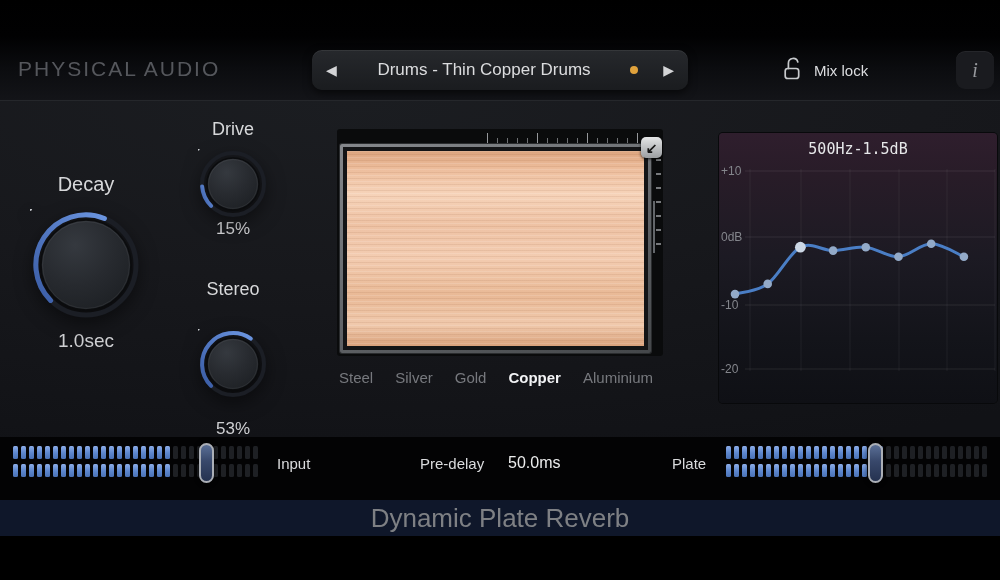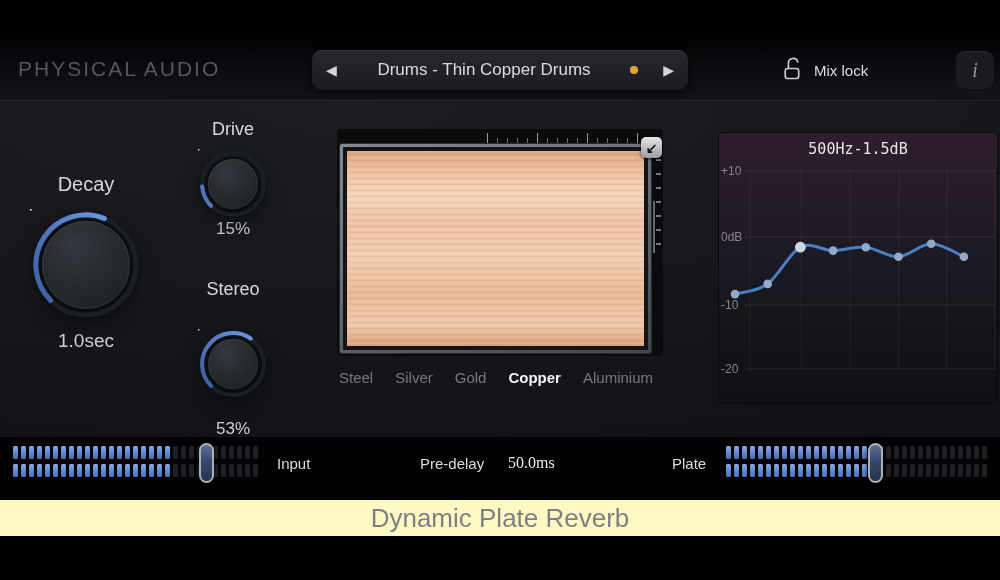--- a/index.html
+++ b/index.html
@@ -83,25 +83,25 @@
   .mrow+.mrow{margin-top:5px;}
   .seg{flex:none;width:5px;height:13px;border-radius:1.5px;background:#1e2024;}
   .seg.lit{background:linear-gradient(180deg,#8cade9 0%,#5c86cd 55%,#4a72b6 100%);}
   .mhandle{position:absolute;top:-3px;width:15px;height:40px;border-radius:8px;box-sizing:border-box;
      border:2px solid #abafb6;background:linear-gradient(180deg,#5a6f96 0%,#38486b 45%,#253250 100%);
      box-shadow:0 0 5px rgba(0,0,0,.8);}
   .bar-label{position:absolute;top:18px;font-size:15px;color:#dadbdd;}
   .lbl-input{left:277px;}
   .lbl-predelay{left:420px;}
   .lbl-plate{left:672px;}
-  .bar-value{position:absolute;top:17px;font-family:Liberation Serif, serif;font-size:16px;color:#eceded;}
+  .bar-value{position:absolute;top:17px;font-family:Liberation Sans, sans-serif;font-size:16px;color:#eceded;}
   .val-predelay{left:508px;}
 
   
-  .footer{position:absolute;left:0;top:500px;width:1000px;height:36px;background:#fef9c3;
+  .footer{position:absolute;left:0;top:500px;width:1000px;height:36px;background:#0f172a;
      display:flex;align-items:center;justify-content:center;}
   .footer-title{font-size:26px;color:#7e8084;}
 </style>
 </head>
 <body>
 
 <div class="stage">
 
   <svg width="0" height="0" style="position:absolute">
     <defs>

